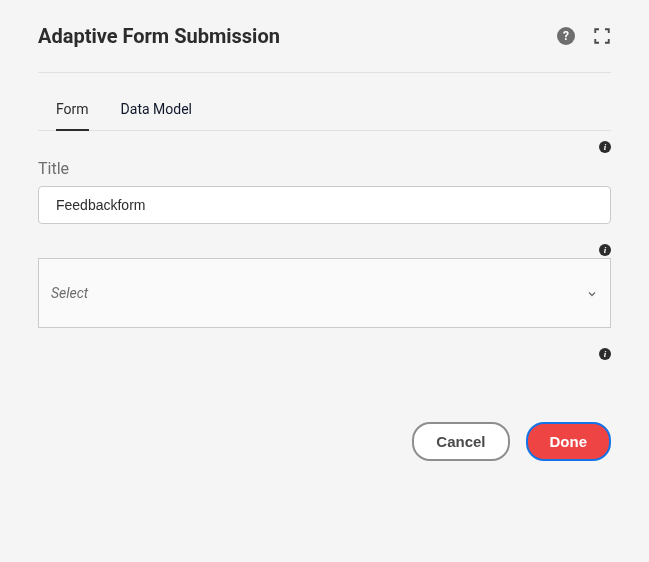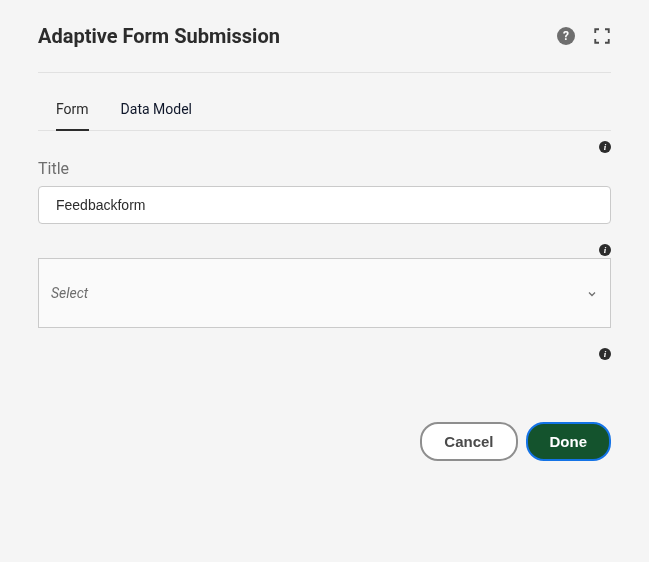--- a/index.html
+++ b/index.html
@@ -139,38 +139,38 @@
       height: 12px;
       color: #6e6e6e;
     }
     .chevron-down svg {
       width: 100%;
       height: 100%;
     }
     .footer {
       display: flex;
       justify-content: flex-end;
-      gap: 8px;
+      gap: 16px;
       margin-top: 60px;
     }
     .btn {
       padding: 9px 22px;
       border-radius: 18px;
       font-size: 15px;
       font-weight: 700;
       cursor: pointer;
       border: 2px solid;
     }
     .btn-cancel {
       background: #fff;
       color: #4a4a4a;
       border-color: #8e8e8e;
     }
     .btn-done {
-      background: #14532d;
+      background: #ef4444;
       color: #fff;
       border-color: #1473e6;
     }
     .group-with-info {
       margin-top: 20px;
     }
   </style>
 </head>
 <body>
 

